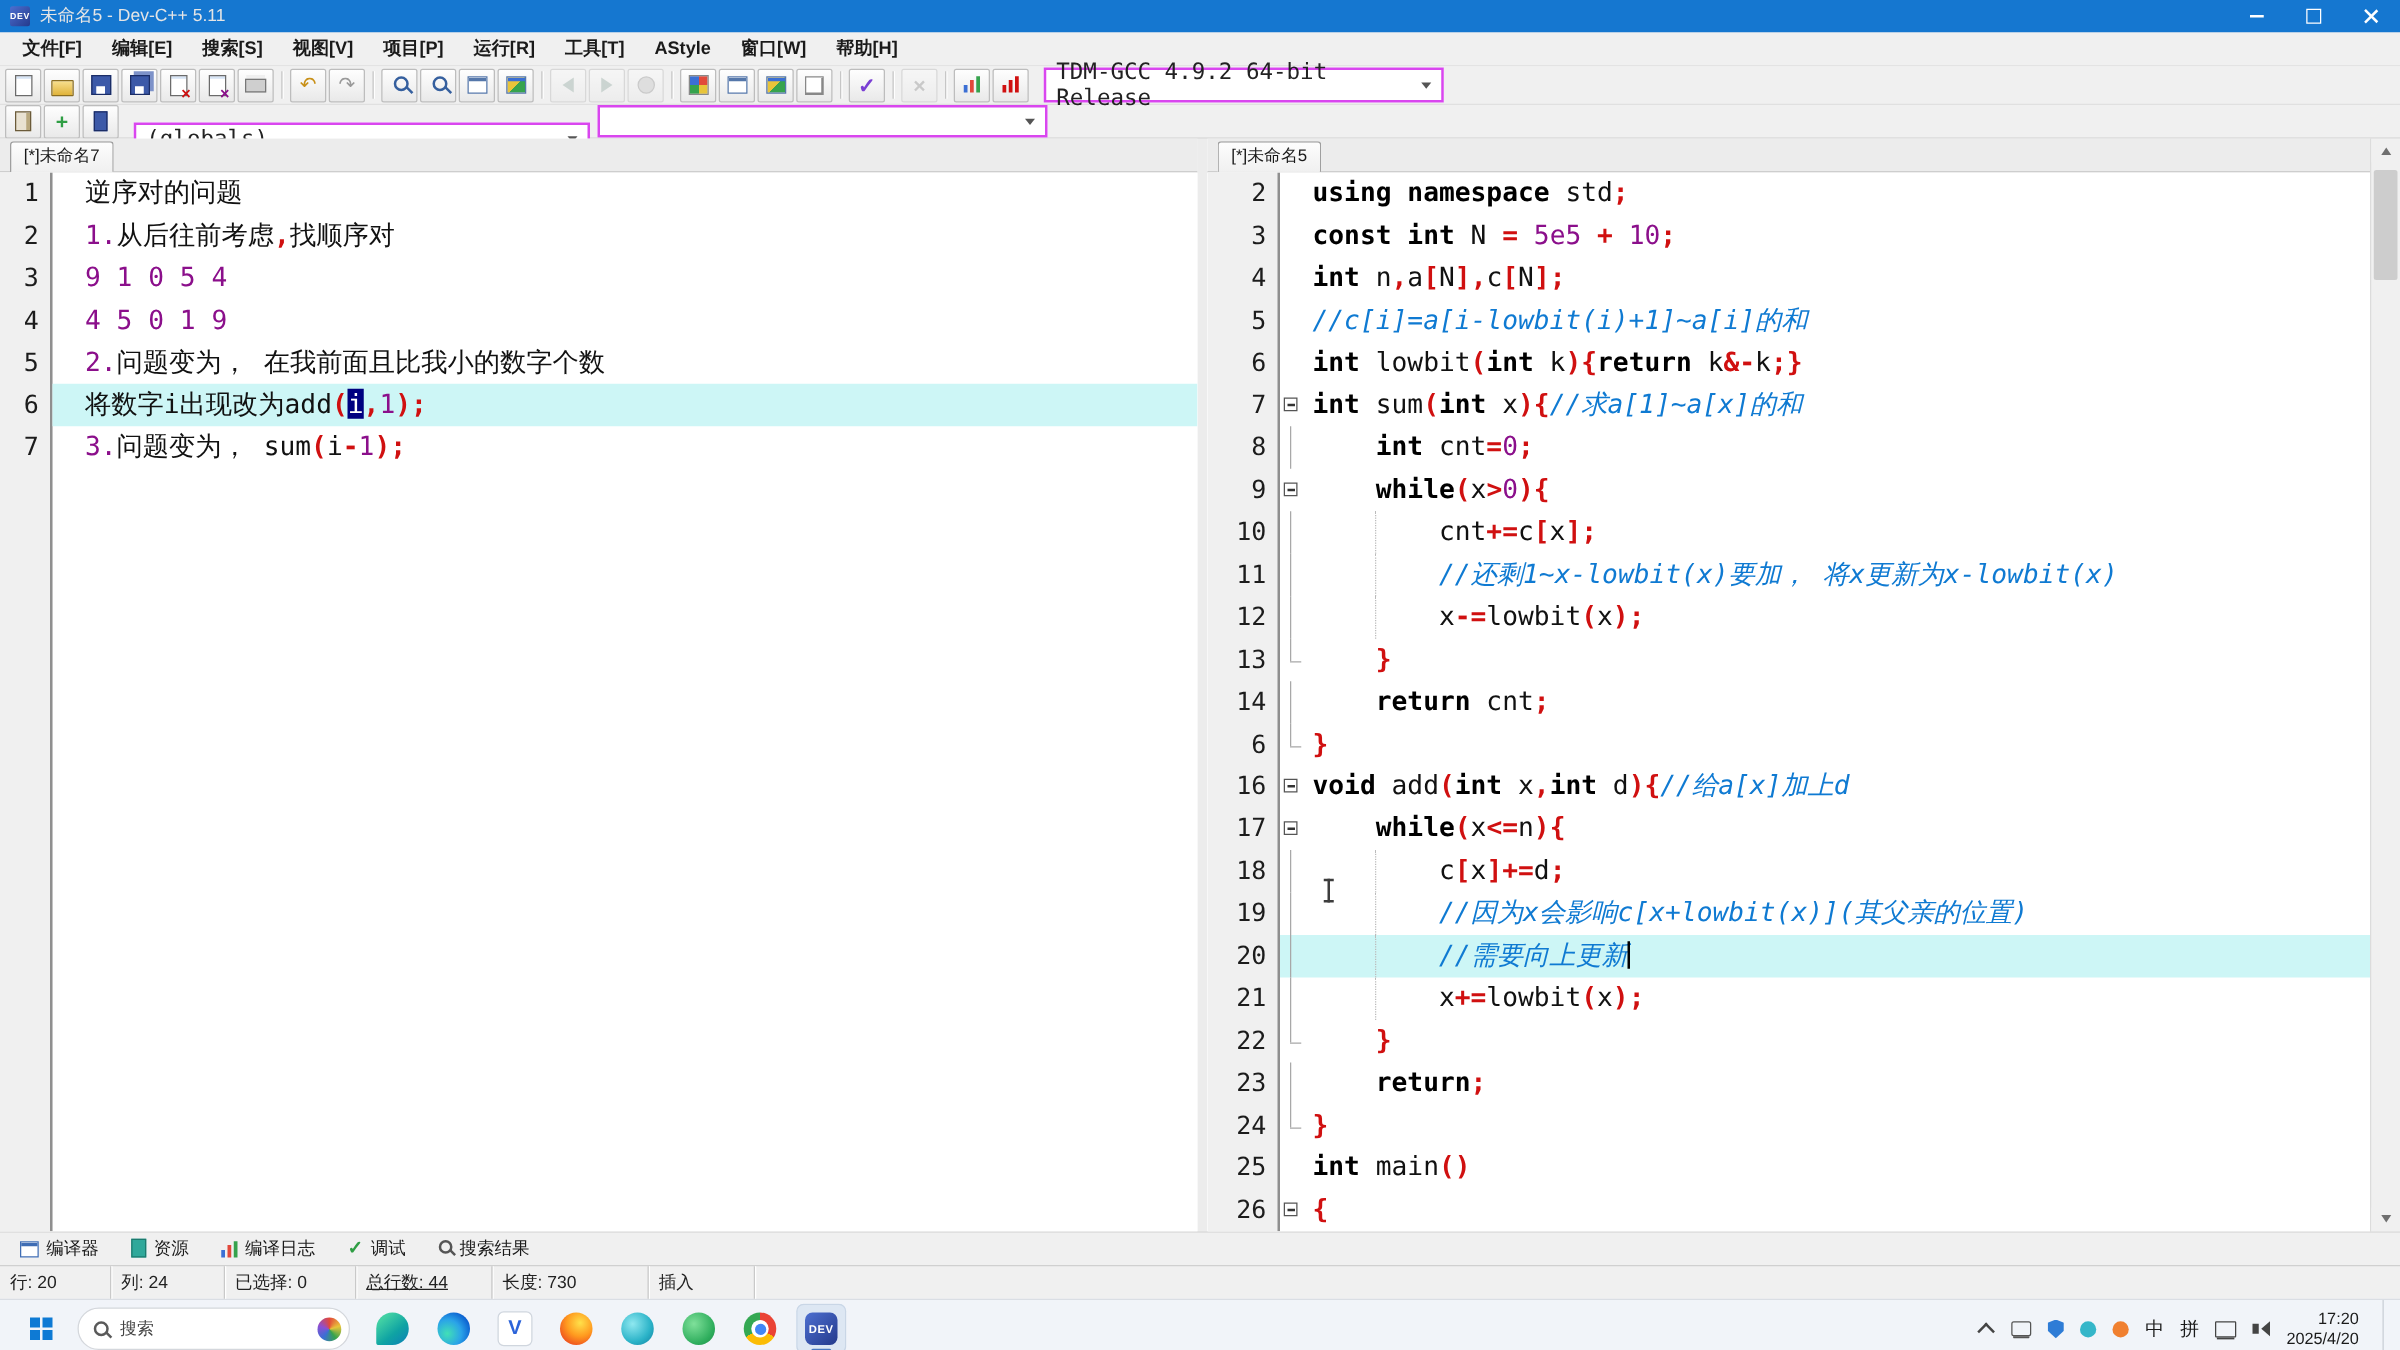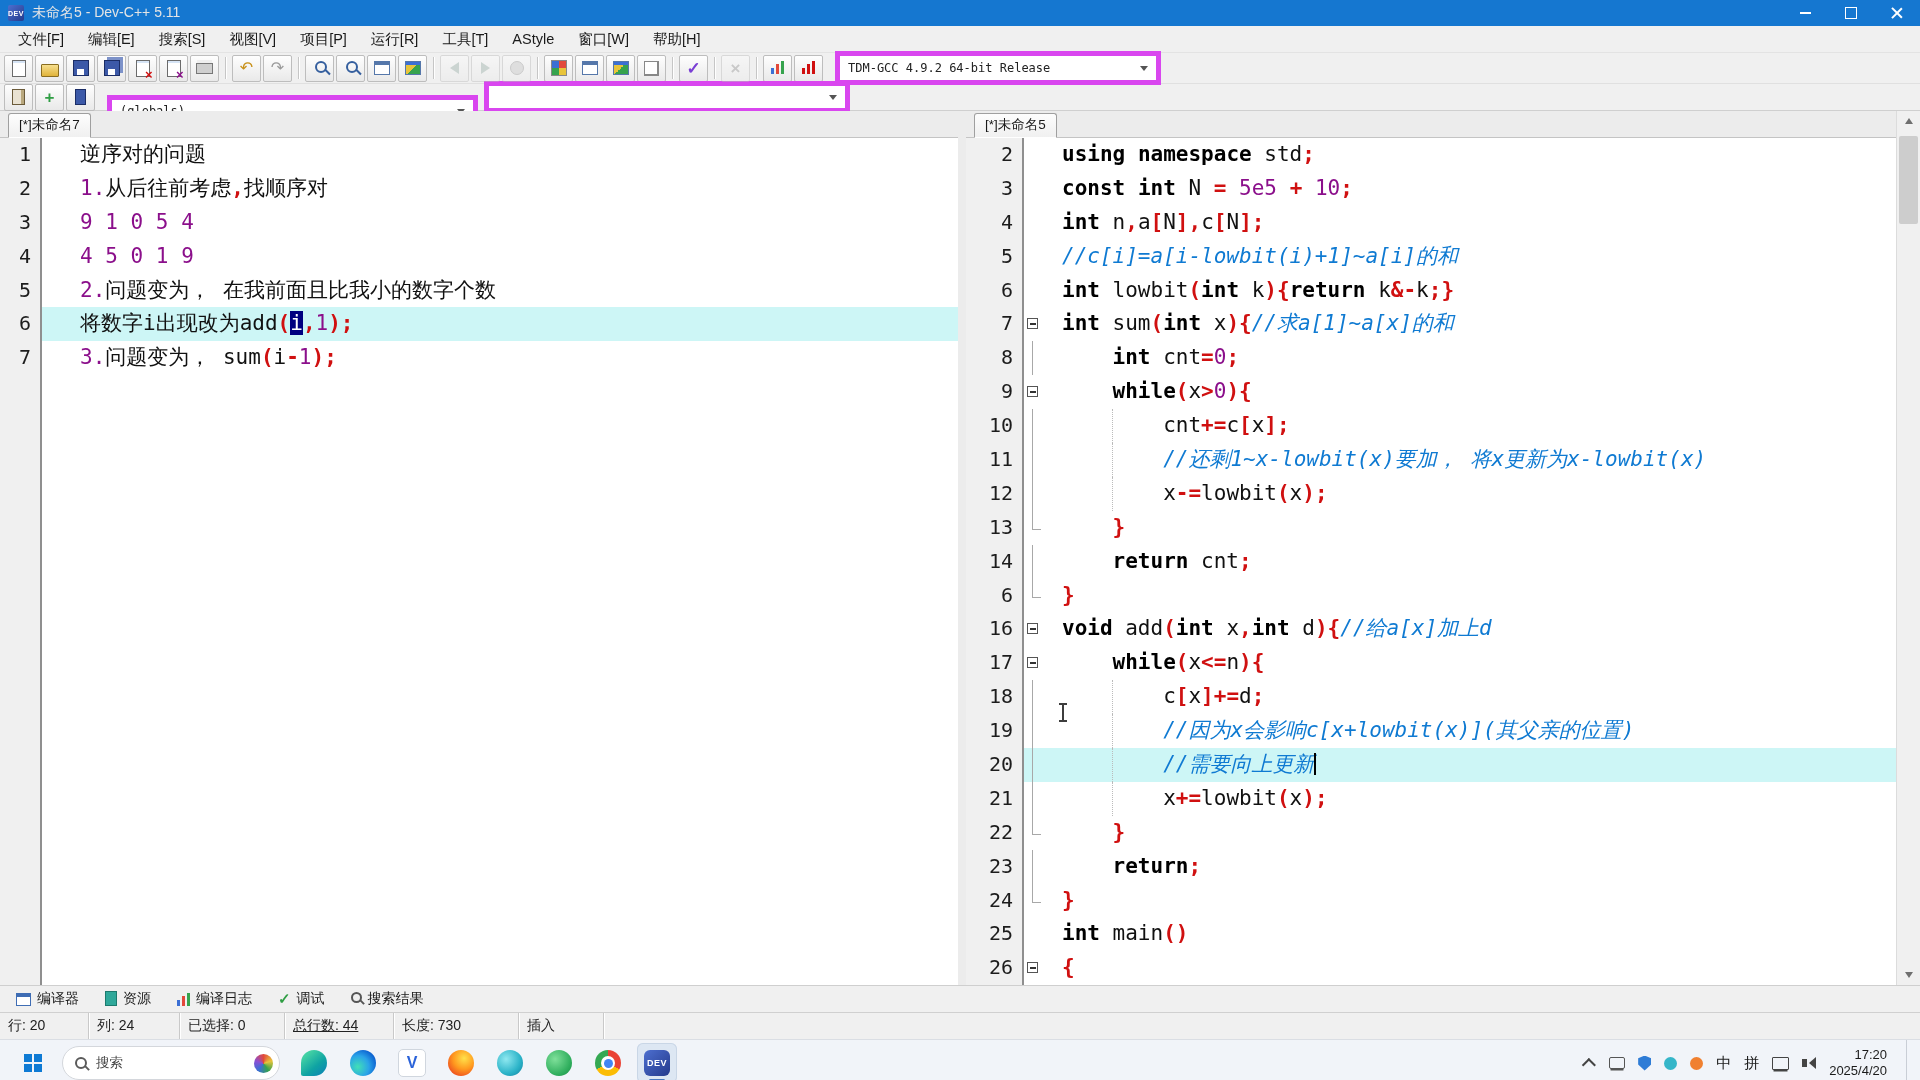--- a/index.html
+++ b/index.html
@@ -13,21 +13,21 @@
            display:flex;align-items:center;justify-content:center;letter-spacing:.5px;}
   .t-title{font-size:14px;}
   .t-controls{margin-left:auto;display:flex;height:100%;}
   .t-btn{width:46px;height:100%;display:flex;align-items:center;justify-content:center;}
   .g-min{width:11px;height:2px;background:#fff;}
   .g-max{width:10px;height:10px;border:1.5px solid #fff;}
   .g-close{position:relative;width:12px;height:12px;}
   .g-close::before,.g-close::after{content:"";position:absolute;left:5px;top:-1px;width:1.6px;height:14px;background:#fff;}
   .g-close::before{transform:rotate(45deg);} .g-close::after{transform:rotate(-45deg);}
   
-  .menubar{height:26px;background:#f0f0f0;display:flex;align-items:center;padding-left:6px;border-bottom:1px solid #e3e3e3;}
+  .menubar{height:26px;background:#f0f0f0;display:flex;align-items:center;padding-left:6px;border-bottom:1px solid #e3e3e3;font-weight:bold;}
   .menu-item{padding:0 12px;font-size:14.5px;line-height:26px;}
   
   .toolbar1{height:30px;background:#f0f0f0;display:flex;align-items:center;padding-left:4px;gap:2px;border-bottom:1px solid #e0e0e0;}
   .toolbar2{height:26px;background:#f0f0f0;display:flex;align-items:center;padding-left:4px;gap:2px;border-bottom:1px solid #cfcfcf;}
   .tb{width:27px;height:25px;border:1px solid #bdbdbd;border-radius:2px;flex:none;
       background:linear-gradient(#fefefe,#e9e9e9);display:flex;align-items:center;justify-content:center;}
   .tb.dis{opacity:.45;}
   .sep{width:1px;height:22px;background:#c6c6c6;box-shadow:1px 0 0 #fff;margin:0 4px;flex:none;}
   .g-page{width:12px;height:15px;background:#fff;border:1px solid #6b6b6b;box-shadow:inset 0 2px 0 #d6e4f5;position:relative;}
   .g-page.x::after{content:"×";position:absolute;right:-4px;bottom:-6px;color:#d01010;font-weight:bold;font-size:13px;}
@@ -52,41 +52,41 @@
      linear-gradient(#fff,#fff),#fff;box-shadow:inset -6px 0 0 -5px #888, inset 0 -6px 0 -5px #888;}
   .g-check{color:#7a3fd4;font-size:17px;font-weight:bold;line-height:1;}
   .g-x{color:#9a9a9a;font-size:17px;font-weight:bold;line-height:1;}
   .g-bars{position:relative;width:3px;height:6px;background:#3b6fd4;margin-right:10px;margin-top:5px;}
   .g-bars::before{content:"";position:absolute;left:5px;bottom:0;width:3px;height:10px;background:#e2483a;}
   .g-bars::after{content:"";position:absolute;left:10px;bottom:0;width:3px;height:13px;background:#36a34d;}
   .g-bars.red::before{background:#d01010;} .g-bars.red{background:#d01010;} .g-bars.red::after{background:#d01010;}
   .g-door{width:11px;height:14px;background:#e9e2d2;border:1px solid #6b5b3a;box-shadow:inset -3px 0 0 #b9a87e;}
   .g-plus{color:#2f9e44;font-size:17px;font-weight:bold;line-height:1;}
   .g-bm{width:9px;height:14px;background:#3c59a8;border:1px solid #1b2d66;}
-  .combo{background:#fff;border:5px solid #d946ef;display:flex;align-items:center;padding:0 8px;font-size:12px;color:#222;}
+  .combo{background:#fff;border:2px solid #d946ef;display:flex;align-items:center;padding:0 8px;font-size:18px;color:#222;}
   .combo .chev{margin-left:auto;width:0;height:0;border:4px solid transparent;border-top:5px solid #555;margin-top:5px;}
   .combo.compiler{width:300px;height:24px;margin-left:10px;font-family:"DejaVu Sans Mono",monospace;}
   .combo.globals{width:345px;height:22px;margin-left:10px;font-family:"DejaVu Sans Mono",monospace;margin-top:28px;}
   .combo.members{width:340px;height:22px;margin-left:4px;}
   
   .main{position:relative;display:flex;height:874px;background:#ececec;}
   .pane{display:flex;flex-direction:column;background:#fff;}
   .pane.left{width:958px;} .pane.right{flex:1;}
   .divider{width:8px;background:#ececec;}
   .tabrow{height:26px;background:#ececec;border-bottom:1px solid #c4c4c4;display:flex;align-items:flex-end;flex:none;}
   .tab{margin:3px 0 -1px 8px;padding:2px 10px 3px 10px;background:linear-gradient(#fdfdfd,#f0f0f0);
        border:1px solid #9f9f9f;border-bottom:1px solid #fff;border-radius:3px 3px 0 0;font-size:13.5px;}
   .editor{position:relative;flex:1;background:#fff;overflow:hidden;
           font-family:"DejaVu Sans Mono",monospace;font-size:21px;}
   .editor::before{content:"";position:absolute;left:0;top:0;bottom:0;width:var(--gw);
           background:#f0f0f0;border-right:2px solid #8f8f8f;}
   .line{display:flex;height:33.9px;line-height:33.9px;white-space:pre;position:relative;}
   .num{width:var(--gw);flex:none;text-align:right;padding-right:9px;box-sizing:border-box;
        color:#1c1c1c;font-size:20px;position:relative;z-index:1;}
-  .body{flex:1;display:flex;min-width:0;margin-left:2px;gap:12px;}
+  .body{flex:1;display:flex;min-width:0;margin-left:2px;}
   .hl>.body{background:#cdf6f6;}
   .fold{width:20px;flex:none;position:relative;}
   .fold.box::before{content:"";position:absolute;left:3px;top:50%;margin-top:-6.5px;width:11px;height:11px;
        border:1px solid #555;background:#fff;box-sizing:border-box;z-index:1;}
   .fold.box::after{content:"";position:absolute;left:5.5px;top:50%;margin-top:-1px;width:6px;height:1.5px;background:#333;z-index:2;}
   .fold.vline::before{content:"";position:absolute;left:8px;top:0;bottom:0;width:1px;background:#a8a8a8;}
   .fold.end::before{content:"";position:absolute;left:8px;top:0;height:55%;width:1px;background:#a8a8a8;}
   .fold.end::after{content:"";position:absolute;left:8px;top:55%;width:9px;height:1px;background:#a8a8a8;}
   .code{flex:1;position:relative;padding-left:6px;}
   .guide{position:absolute;left:56px;top:0;bottom:0;border-left:1px dotted #bbb;}

